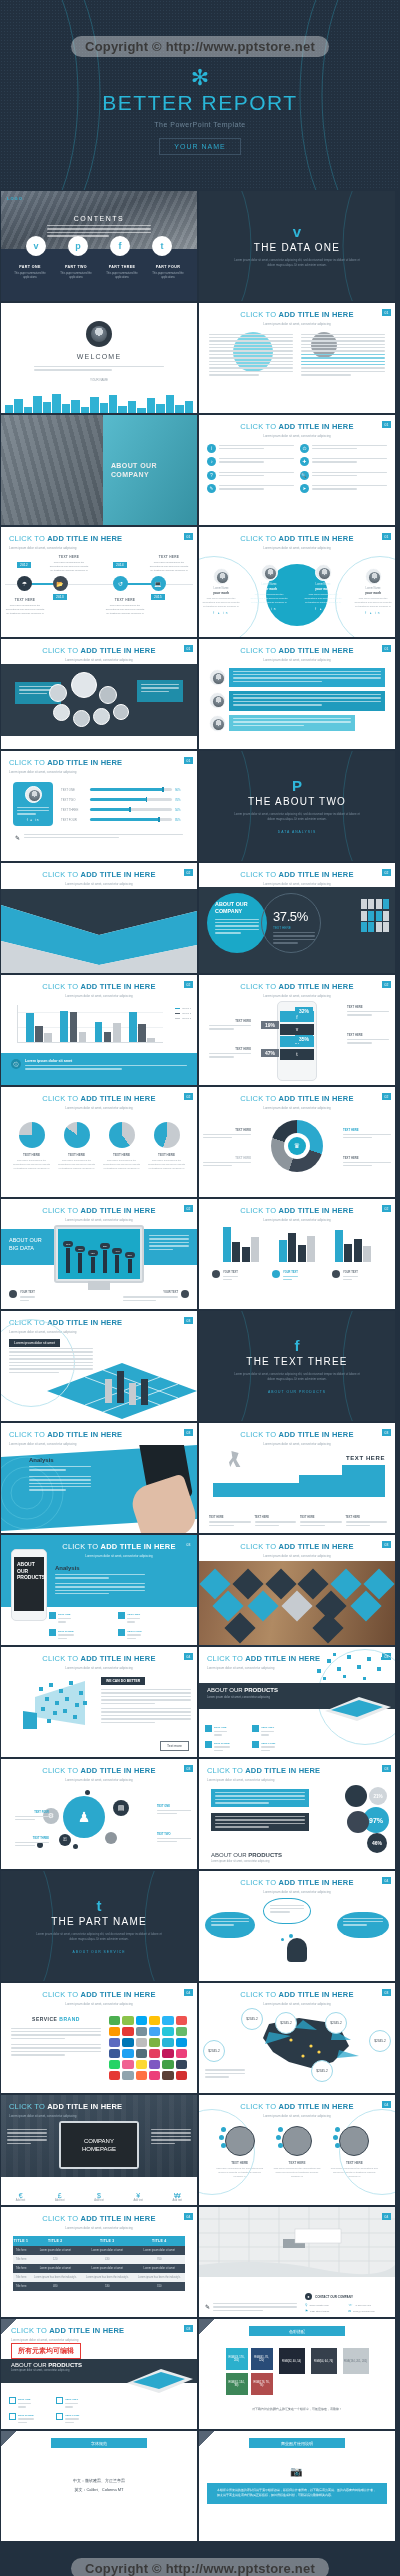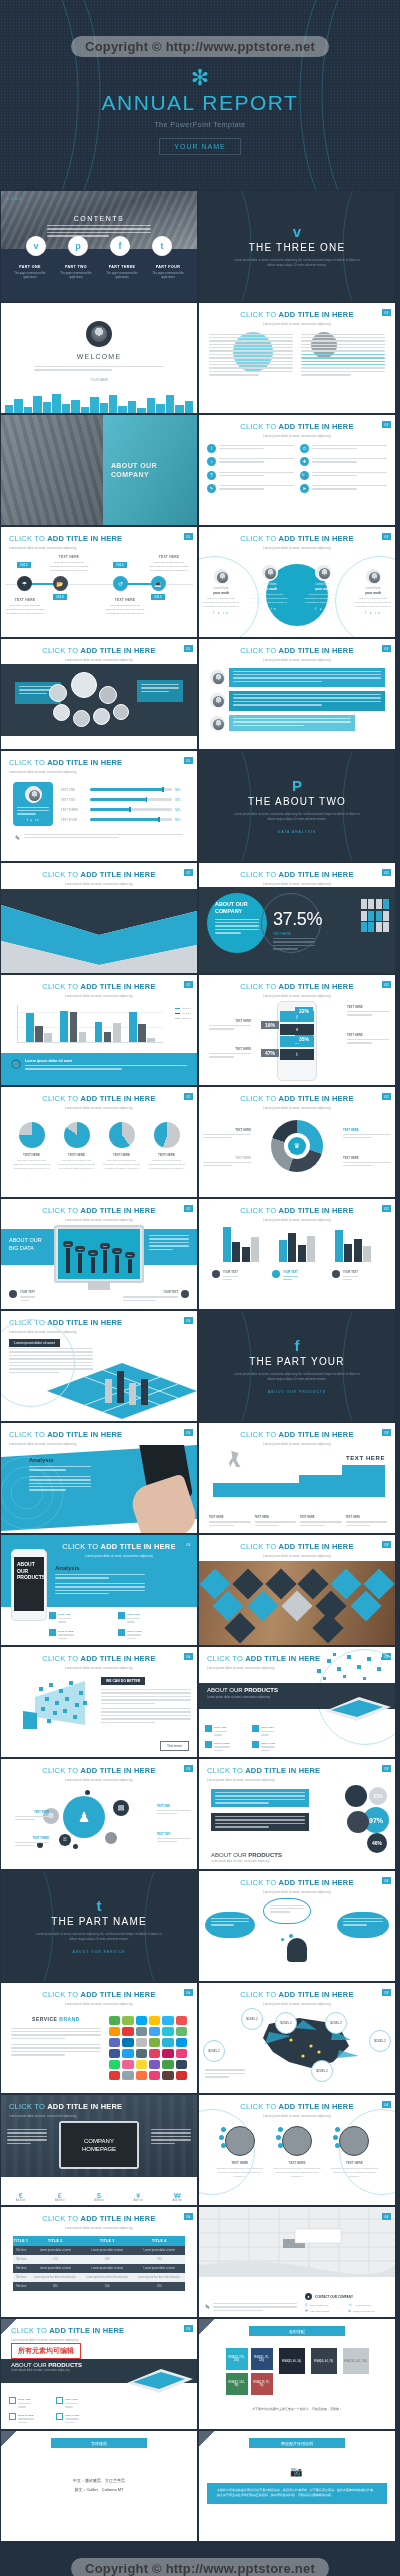--- a/index.html
+++ b/index.html
@@ -185,21 +185,21 @@
         <g fill="none" stroke="#2a7f96" stroke-width="0.7" opacity="0.75">
           <ellipse cx="30" cy="95" rx="70" ry="150"></ellipse>
           <ellipse cx="8" cy="95" rx="70" ry="150"></ellipse>
           <ellipse cx="370" cy="95" rx="70" ry="150"></ellipse>
           <ellipse cx="392" cy="95" rx="70" ry="150"></ellipse>
         </g>
       </svg>
     </div>
     <div class="wm">Copyright © http://www.pptstore.net</div>
     <div class="cover-logo">✻</div>
-    <div class="cover-title">ANNUAL REPORT</div>
+    <div class="cover-title">BETTER REPORT</div>
     <div class="cover-sub">The PowerPoint Template</div>
     <div class="cover-name">YOUR NAME</div>
   </div>
 
   <div class="grid">
 
     <div class="slide">
       <div class="contents-top">
         <div class="logo-badge">LOGO</div>
         <div class="contents-label">CONTENTS</div>
@@ -243,21 +243,21 @@
       <div class="arcs">
         <svg viewBox="0 0 196 110" preserveAspectRatio="none">
           <g fill="none" stroke="#2a7f96" stroke-width="0.5" opacity="0.8">
             <ellipse cx="14" cy="55" rx="38" ry="85"></ellipse>
               <ellipse cx="182" cy="55" rx="38" ry="85"></ellipse>
           </g>
           </svg>
       </div>
       <div class="sect">
         <div class="ico">v</div>
-        <h3>THE THREE ONE</h3>
+        <h3>THE DATA ONE</h3>
         <p>Lorem ipsum dolor sit amet, consectetur adipiscing elit, sed do eiusmod tempor incididunt ut labore et dolore magna aliqua. Ut enim ad minim veniam.</p>
       </div>
     </div>
 
     <div class="slide">
       <div class="welcome">
         <div class="avatar"></div>
         <div style="font-size:7px;color:#4a545d;letter-spacing:1.2px;margin-top:6px;">WELCOME</div>
         <div class="lines" style="width:130px;margin-top:6px;">
             <i></i>
@@ -675,21 +675,21 @@
           <div class="lines wh" style="margin-top:3px">
               <i></i>
               <i></i>
               <i></i>
               <i></i>
               <i></i>
             </div>
         </div>
         <div style="position:absolute;left:62px;top:6px;width:60px;height:60px;border-radius:50%;border:.7px solid #4f6474"></div>
         <div style="position:absolute;left:74px;top:22px">
-          <div style="color:#fff;font-size:18px;letter-spacing:-.4px">37.5%</div>
+          <div style="color:#fff;font-size:13px;letter-spacing:-.4px">37.5%</div>
           <div style="color:#2ba8cd;font-size:3.2px;margin-top:2px">TEXT HERE</div>
           <div class="lines dk" style="width:42px;margin-top:2px">
               <i></i>
               <i></i>
               <i></i>
               <i></i>
             </div>
         </div>
         <div style="position:absolute;right:6px;top:12px;display:flex;gap:1.5px;align-items:flex-end">
           <div style="display:flex;flex-direction:column;gap:1.5px">
@@ -1046,21 +1046,21 @@
       <div class="arcs">
         <svg viewBox="0 0 196 110" preserveAspectRatio="none">
             <g fill="none" stroke="#2a7f96" stroke-width="0.5" opacity="0.8">
           <ellipse cx="14" cy="55" rx="38" ry="85"></ellipse>
               <ellipse cx="182" cy="55" rx="38" ry="85"></ellipse>
             </g>
           </svg>
       </div>
       <div class="sect">
         <div class="ico">f</div>
-        <h3>THE PART YOUR</h3>
+        <h3>THE TEXT THREE</h3>
         <p>Lorem ipsum dolor sit amet, consectetur adipiscing elit, sed do eiusmod tempor incididunt ut labore et dolore magna aliqua. Ut enim ad minim veniam.</p>
         <div class="k">ABOUT OUR PRODUCTS</div>
       </div>
     </div>
 
     <div class="slide">
       <div class="sh" style="text-align:left;padding-left:8px">
         <div class="t"><span class="l">CLICK TO</span>
           <span class="b">ADD TITLE IN HERE</span></div>
         <div class="s" style="text-align:left">Lorem ipsum dolor sit amet, consectetur adipiscing</div>

